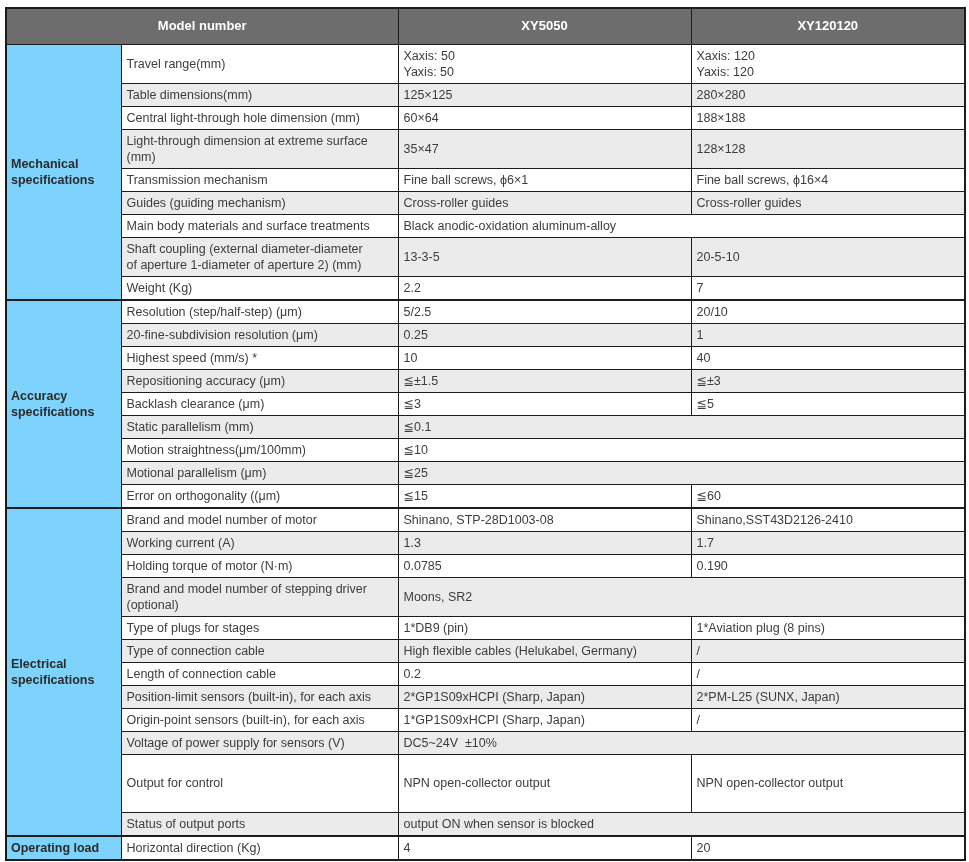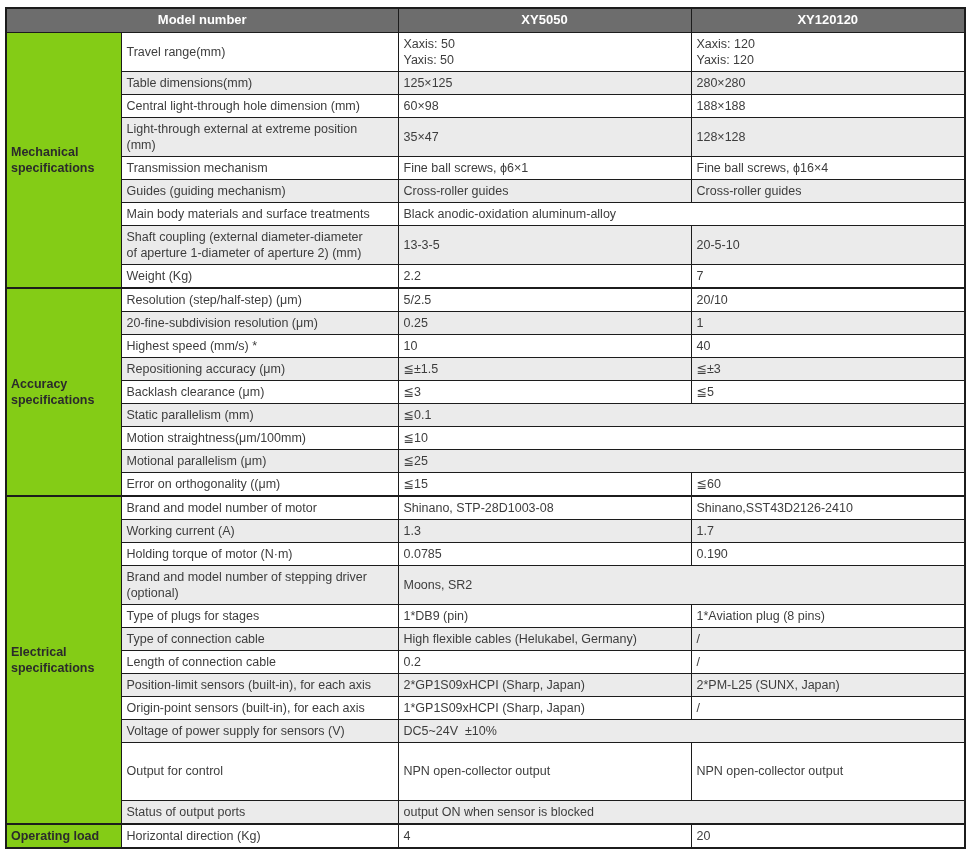--- a/index.html
+++ b/index.html
@@ -30,31 +30,31 @@
     padding:3px 5px;
     overflow:hidden;
     white-space:pre;
     box-sizing:border-box;
   }
   .spec thead th{
     background:var(--header-bg);
     color:var(--header-text);
     font-weight:bold;
     font-size:13px;
-    height:24px;
+    height:36px;
     text-align:center;
     padding:2px 5px;
   }
   td.group-cell{
     font-weight:bold;
     color:#2b2b2b;
     vertical-align:middle;
     text-align:left;
     padding-left:4px;
-    background:#84cc16;
+    background:#7dd3fc;
   }
   td.label-cell{
     text-align:left;
     height:23px;
   }
   td.value-cell{
     text-align:left;
     height:23px;
   }
   tr.shaded td.label-cell,
@@ -92,25 +92,25 @@
           <td class="value-cell">Xaxis: 120
 Yaxis: 120</td>
         </tr>
         <tr class="shaded">
           <td class="label-cell">Table dimensions(mm)</td>
           <td class="value-cell">125×125</td>
           <td class="value-cell">280×280</td>
         </tr>
         <tr>
           <td class="label-cell">Central light-through hole dimension (mm)</td>
-          <td class="value-cell">60×98</td>
+          <td class="value-cell">60×64</td>
           <td class="value-cell">188×188</td>
         </tr>
         <tr class="shaded">
-          <td class="label-cell">Light-through external at extreme position
+          <td class="label-cell">Light-through dimension at extreme surface
 (mm)</td>
           <td class="value-cell">35×47</td>
           <td class="value-cell">128×128</td>
         </tr>
         <tr>
           <td class="label-cell">Transmission mechanism</td>
           <td class="value-cell">Fine ball screws, ϕ6×1</td>
           <td class="value-cell">Fine ball screws, ϕ16×4</td>
         </tr>
         <tr class="shaded">

